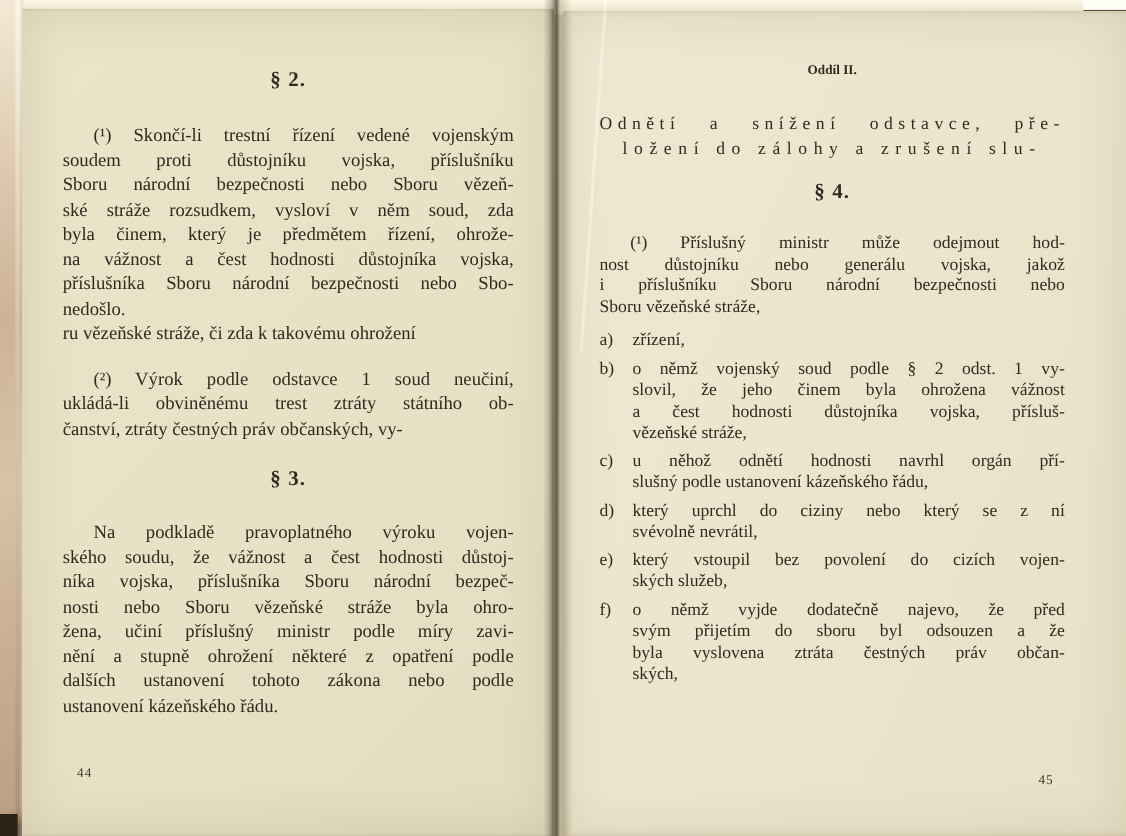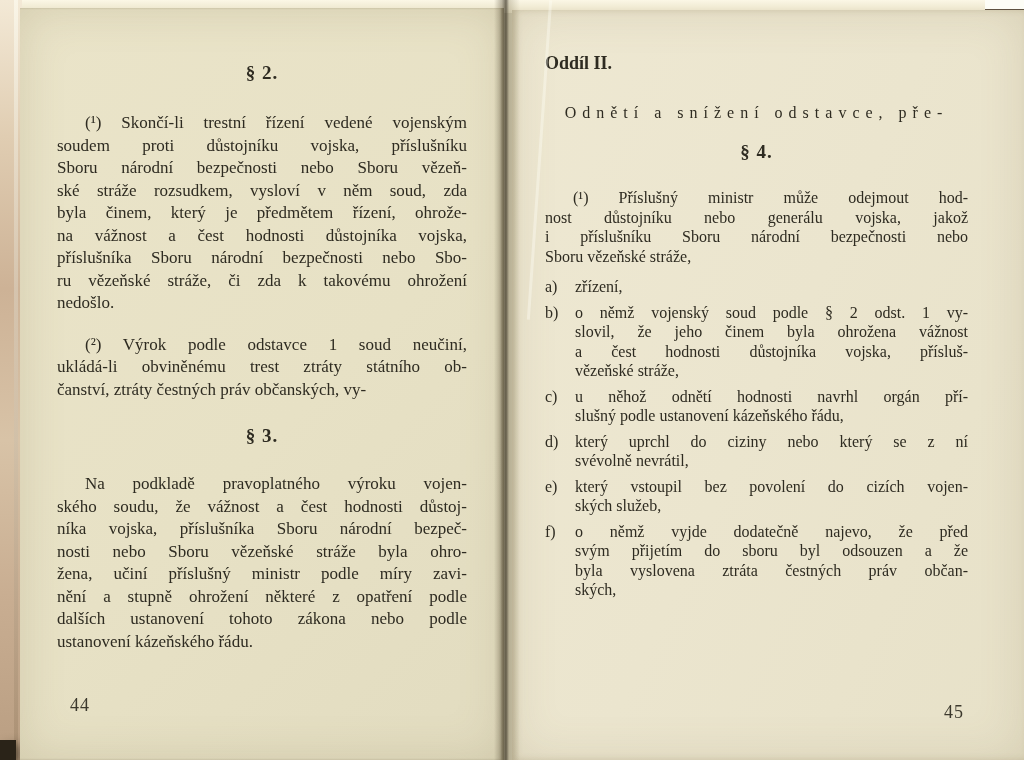--- a/index.html
+++ b/index.html
@@ -78,22 +78,22 @@
     text-align: center;
     font-size: 19px; line-height: 22px;
     font-weight: bold;
     letter-spacing: 1px;
   }
   .page-left .sec-heading.s2 { margin-bottom: 28px; }
   .page-left .sec-heading.s3 { margin-top: 24px; margin-bottom: 26px; }
   .page-right .sec-heading.s4 { margin-top: 17px; margin-bottom: 25px; }
   .chapter-heading {
     margin: 0;
-    text-align: left;
-    font-size: 18px; line-height: 22px;
+    text-align: center;
+    font-size: 12px; line-height: 22px;
     font-weight: bold;
   }
   .chapter-title { margin-top: 27px; }
   .chapter-title .pline {
     font-size: 16px; line-height: 23px;
     letter-spacing: 5px;
     text-align: justify; text-align-last: justify;
     white-space: nowrap;
   }
   .chapter-title .pline:last-child { text-align: center; text-align-last: center; letter-spacing: 6px; }
@@ -114,21 +114,21 @@
     margin-bottom: 6px;
   }
   .item .marker {
     flex: 0 0 30px;
     font-size: 16px; line-height: 19.5px;
   }
   .item .item-lines { flex: 1 1 auto; }
   
   .pagenum {
     position: absolute;
-    font-size: 18px;
+    font-size: 12px;
     color: #3c392d;
     letter-spacing: 1px;
     text-align: center;
   }
   .pagenum.pn-left { left: 50px; top: 687px; }
   .pagenum.pn-right { left: 432px; top: 692px; }
 </style>
 </head>
 <body>
 
@@ -144,22 +144,22 @@
     <h2 class="sec-heading s2">§ 2.</h2>
 
     <div class="para indent p1">
         <div class="pline">(¹) Skončí-li trestní řízení vedené vojenským</div>
         <div class="pline">soudem proti důstojníku vojska, příslušníku</div>
         <div class="pline">Sboru národní bezpečnosti nebo Sboru vězeň-</div>
         <div class="pline">ské stráže rozsudkem, vysloví v něm soud, zda</div>
         <div class="pline">byla činem, který je předmětem řízení, ohrože-</div>
         <div class="pline">na vážnost a čest hodnosti důstojníka vojska,</div>
         <div class="pline">příslušníka Sboru národní bezpečnosti nebo Sbo-</div>
+        <div class="pline">nedošlo.</div>
         <div class="pline">ru vězeňské stráže, či zda k takovému ohrožení</div>
-        <div class="pline">nedošlo.</div>
       </div>
 
     <div class="para indent p2">
         <div class="pline">(²) Výrok podle odstavce 1 soud neučiní,</div>
         <div class="pline">ukládá-li obviněnému trest ztráty státního ob-</div>
         <div class="pline">čanství, ztráty čestných práv občanských, vy-</div>
       </div>
 
     <h2 class="sec-heading s3">§ 3.</h2>
 
@@ -175,20 +175,21 @@
       </div>
 
     <div class="pagenum pn-left">44</div>
   </div>
 
   <div class="page page-right">
     <h2 class="chapter-heading">Oddíl II.</h2>
 
     <div class="chapter-title">
         <div class="pline">Odnětí a snížení odstavce, pře-</div>
+        <div class="pline">ložení do zálohy a zrušení slu-</div>
       </div>
 
     <h2 class="sec-heading s4">§ 4.</h2>
 
     <div class="para indent intro">
         <div class="pline">(¹) Příslušný ministr může odejmout hod-</div>
         <div class="pline">nost důstojníku nebo generálu vojska, jakož</div>
         <div class="pline">i příslušníku Sboru národní bezpečnosti nebo</div>
         <div class="pline">Sboru vězeňské stráže,</div>
       </div>

